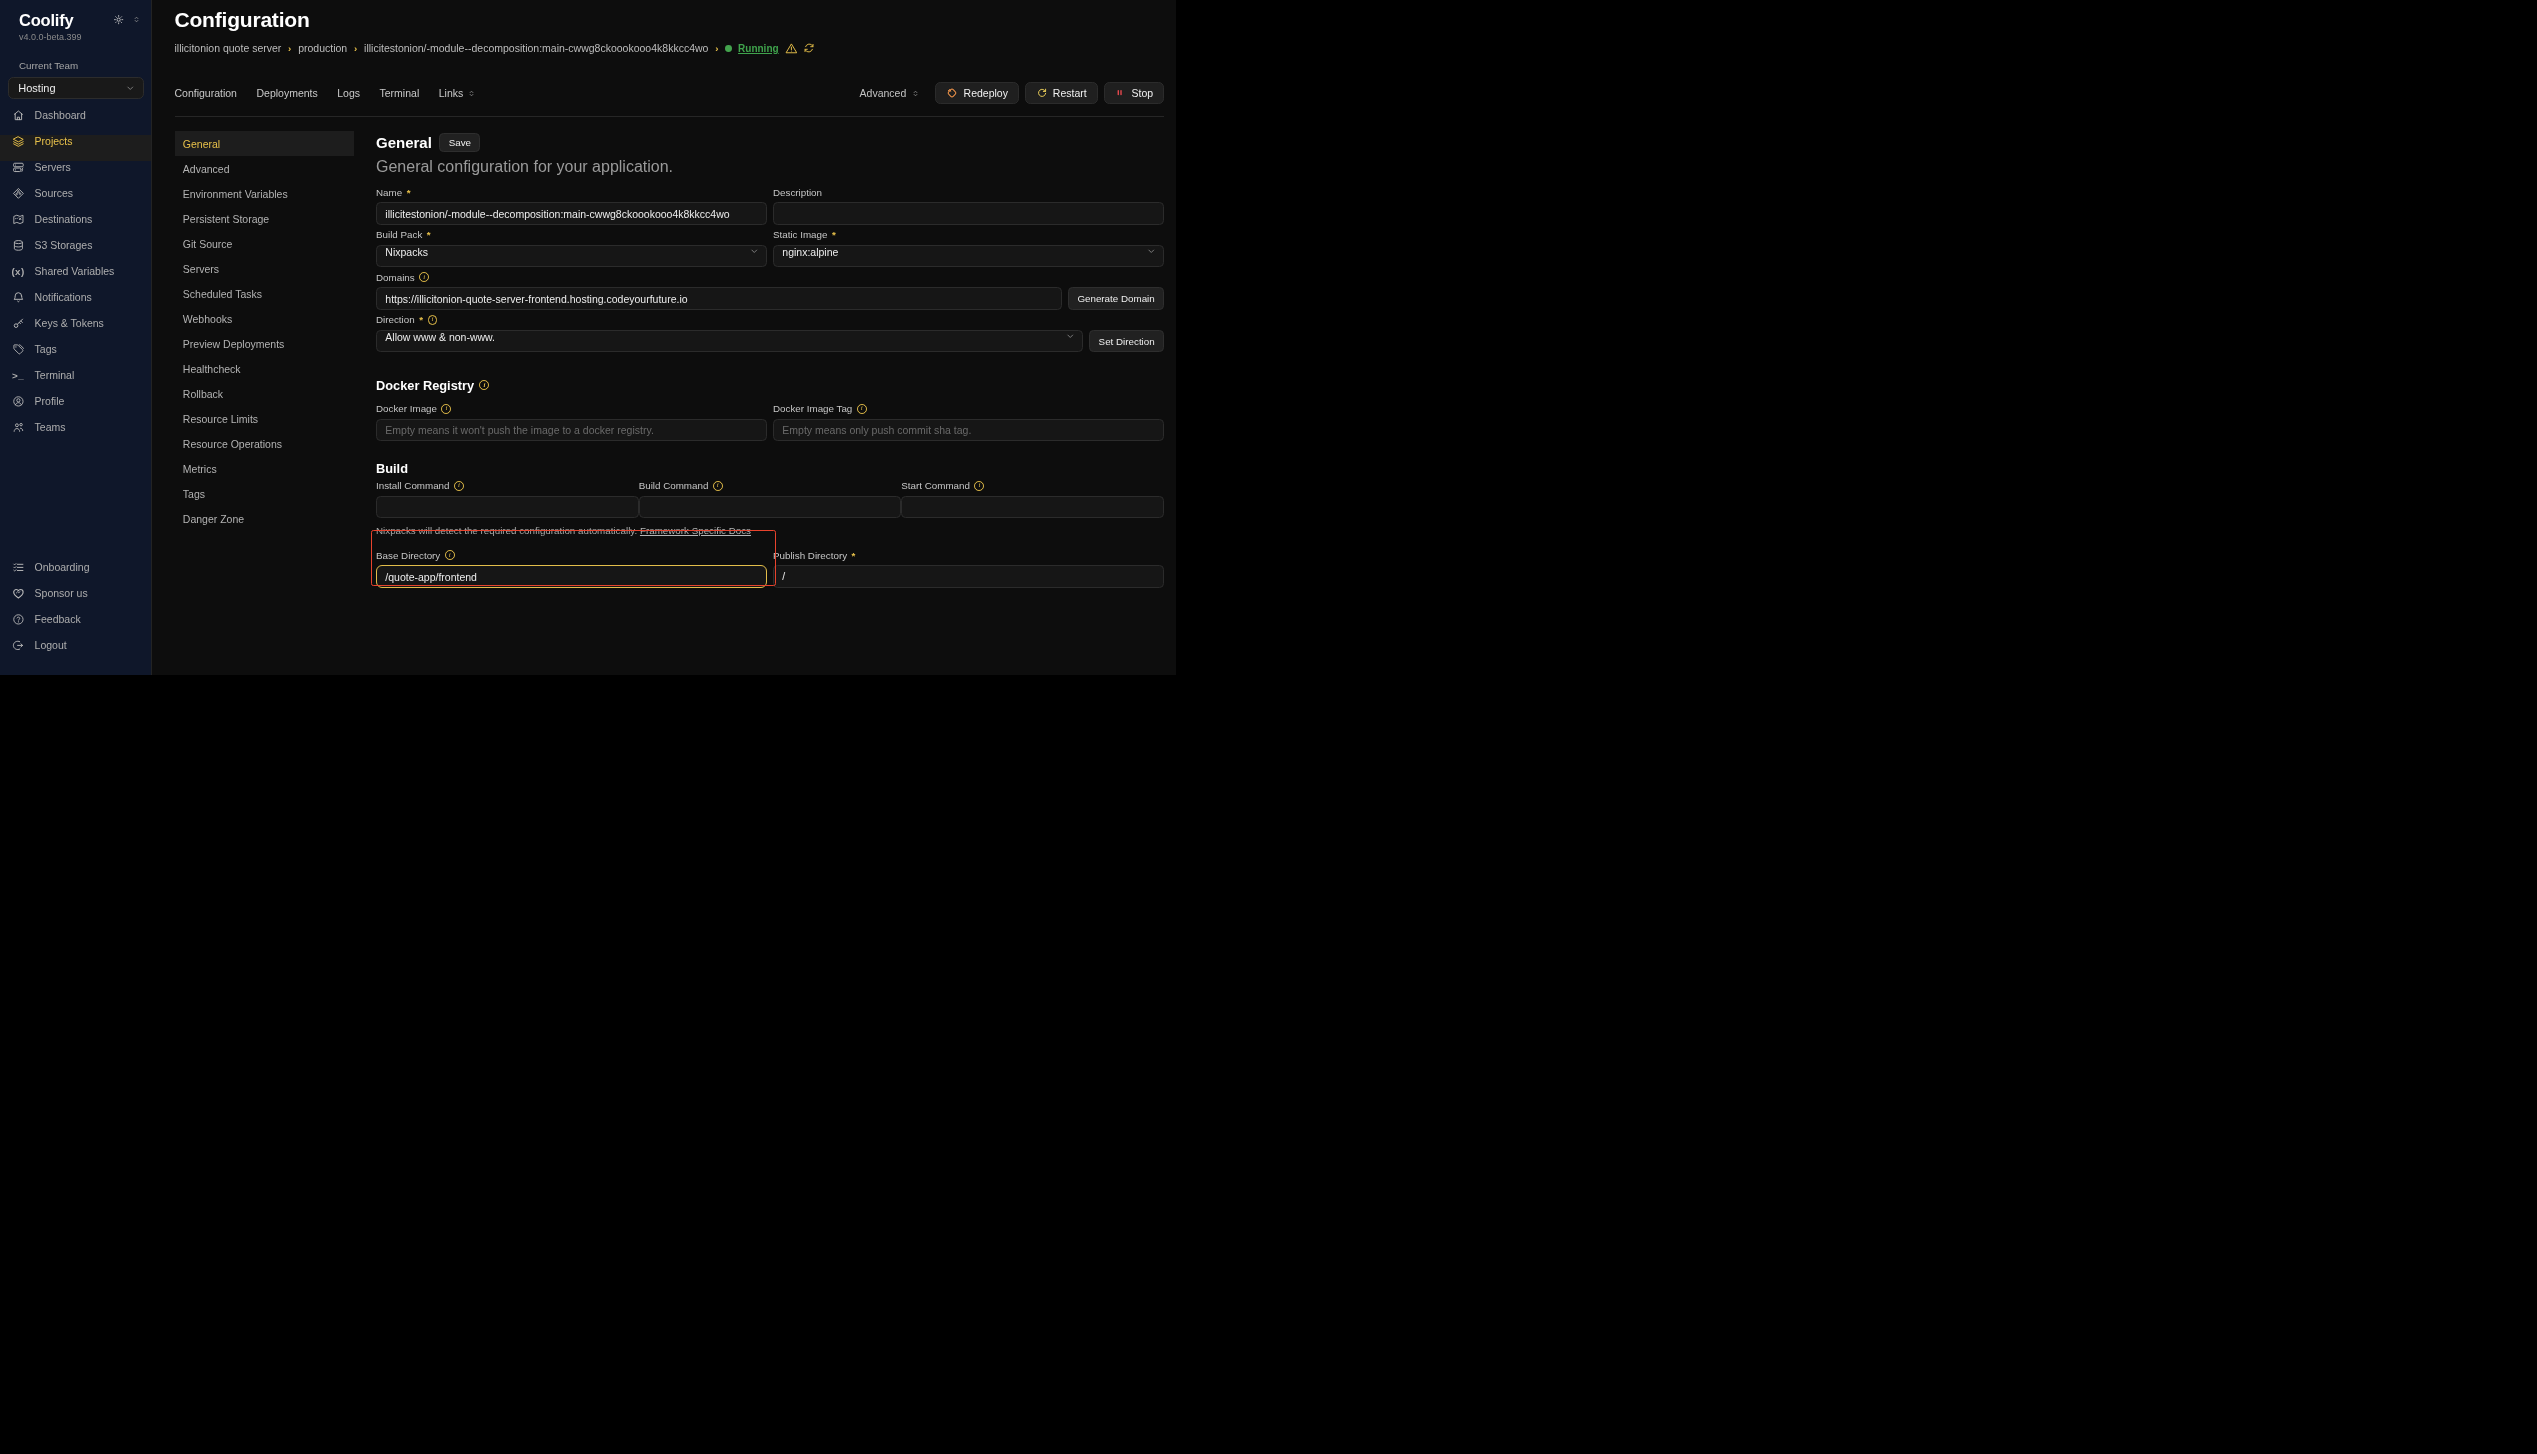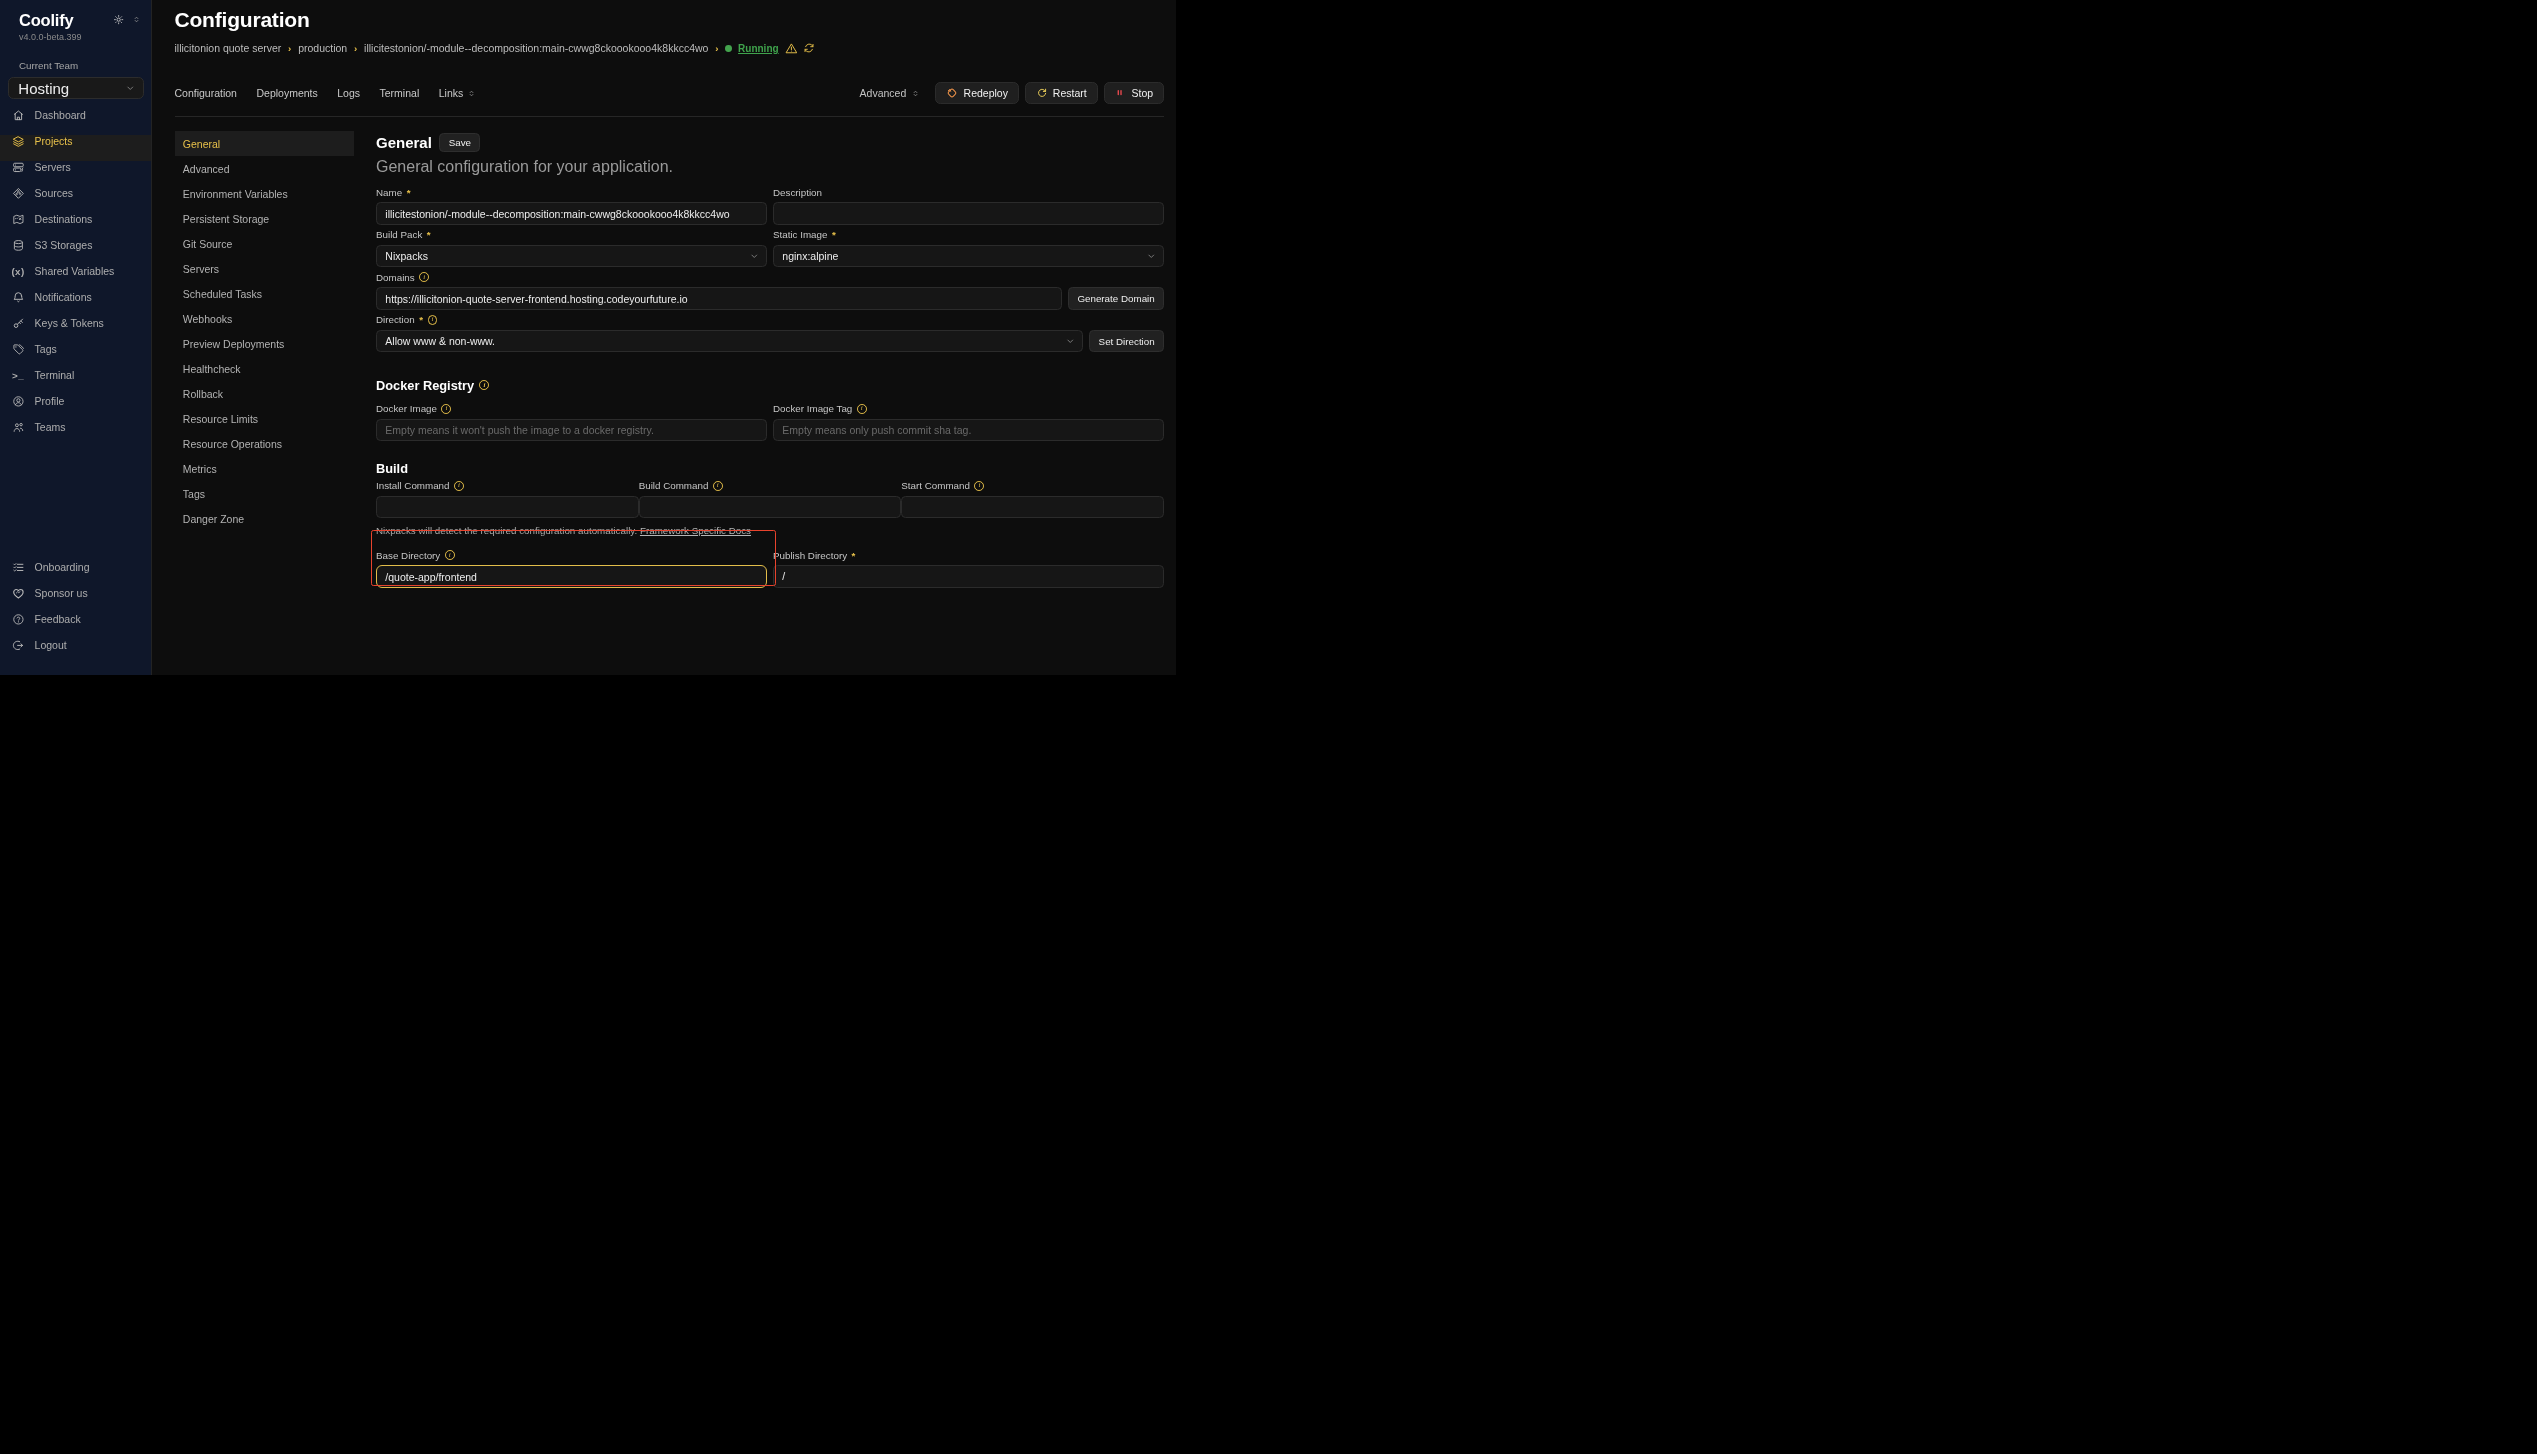--- a/index.html
+++ b/index.html
@@ -14,21 +14,21 @@
   
   .sidebar { width:152px; flex:none; display:flex; flex-direction:column;
              padding:10.5px 0 10.5px; border-right:0.8px solid #232323; background:#0f172a; }
   .brand-row { display:flex; align-items:flex-start; padding:0 10.5px 0 19px; }
   .brand { font-size:16.5px; font-weight:700; color:#fff; letter-spacing:-0.2px; }
   .brand-icons { margin-left:auto; display:flex; align-items:center; gap:6.8px; color:#cfcfcf; margin-top:3.8px; }
   .version { padding-left:19px; font-size:9px; color:#8a8a8a; margin-top:2.3px; }
   .team-label { padding-left:19px; margin-top:18px; font-size:9.8px; color:#a6a6a6; }
   .team-select { margin:6px 7.5px 0 7.5px; height:22.5px; background:#191919; border:0.8px solid #2c2c2c;
                  border-radius:5.3px; display:flex; align-items:center; padding:0 6.8px 0 9.8px;
-                 color:#ededed; font-size:15px; cursor:pointer; }
+                 color:#ededed; font-size:11px; cursor:pointer; }
   .team-select .chev { margin-left:auto; color:#8f8f8f; }
   .nav { margin-top:9.8px; display:flex; flex-direction:column; }
   .nav-item { height:26px; display:flex; align-items:flex-start; gap:9.8px; padding:0 6px 0 11.3px;
               color:#aeaeae; font-size:10.5px; cursor:pointer; white-space:nowrap; }
   .nav-item .ic { width:13.5px; height:13.5px; flex:none; display:flex; align-items:center;
                   justify-content:center; color:#b9b9b9; }
   .nav-item.active { background:#1d1d1d; color:#e7c04a; }
   .nav-item.active .ic { color:#e7c04a; }
   .nav-item .txtic { font-weight:700; font-size:9.8px; color:inherit; letter-spacing:0.4px; }
   .sidebar-bottom { margin-top:auto; }
@@ -75,21 +75,21 @@
   .f-label { display:flex; align-items:center; gap:4.5px; font-size:9.8px; color:#c6c6c6;
              margin:10.5px 0 4.5px; white-space:nowrap; }
   .req { color:#e7c04a; font-weight:700; }
   .inf { width:9.8px; height:9.8px; flex:none; border:1px solid #e7c04a; border-radius:50%;
          color:#e7c04a; font-size:6.8px; line-height:1; display:inline-flex; align-items:center;
          justify-content:center; font-style:italic; font-family:"Liberation Serif",serif; }
   .input { height:22.5px; width:100%; background:#161616; border:0.8px solid #2b2b2b; border-radius:4.5px;
            color:#ededed; font-size:10.5px; font-family:inherit; padding:0 8.3px; outline:none; }
   .input::placeholder { color:#6a6a6a; }
   .select { height:22.5px; width:100%; background:#161616; border:0.8px solid #2b2b2b; border-radius:4.5px;
-            color:#ededed; font-size:10.5px; display:flex; align-items:center; padding:0 6.8px 0 8.3px; cursor:pointer; }
+            color:#ededed; font-size:10.5px; display:flex; padding:0 6.8px 0 8.3px; cursor:pointer; }
   .select .chev { margin-left:auto; color:#8f8f8f; }
   .textarea { width:100%; height:35px; background:#161616; border:0.8px solid #2b2b2b; border-radius:4.5px;
               color:#ededed; font-family:"DejaVu Sans Mono","Liberation Mono",monospace; font-size:9.4px;
               padding:6px 8.3px; resize:vertical; outline:none; }
   .textarea::placeholder { color:#6a6a6a; }
   .btn-block { width:100%; height:22.5px; margin-top:7.5px; background:#1f1f1f; border:0.8px solid #2b2b2b;
                border-radius:5.3px; color:#f2f2f2; font-size:10.5px; font-family:inherit; cursor:pointer; }
   .row-inline { display:flex; gap:6px; }
   .grow { flex:1; min-width:0; }
   .h3 { font-size:12.8px; font-weight:700; color:#fff; display:flex; align-items:center; gap:5.3px; }

